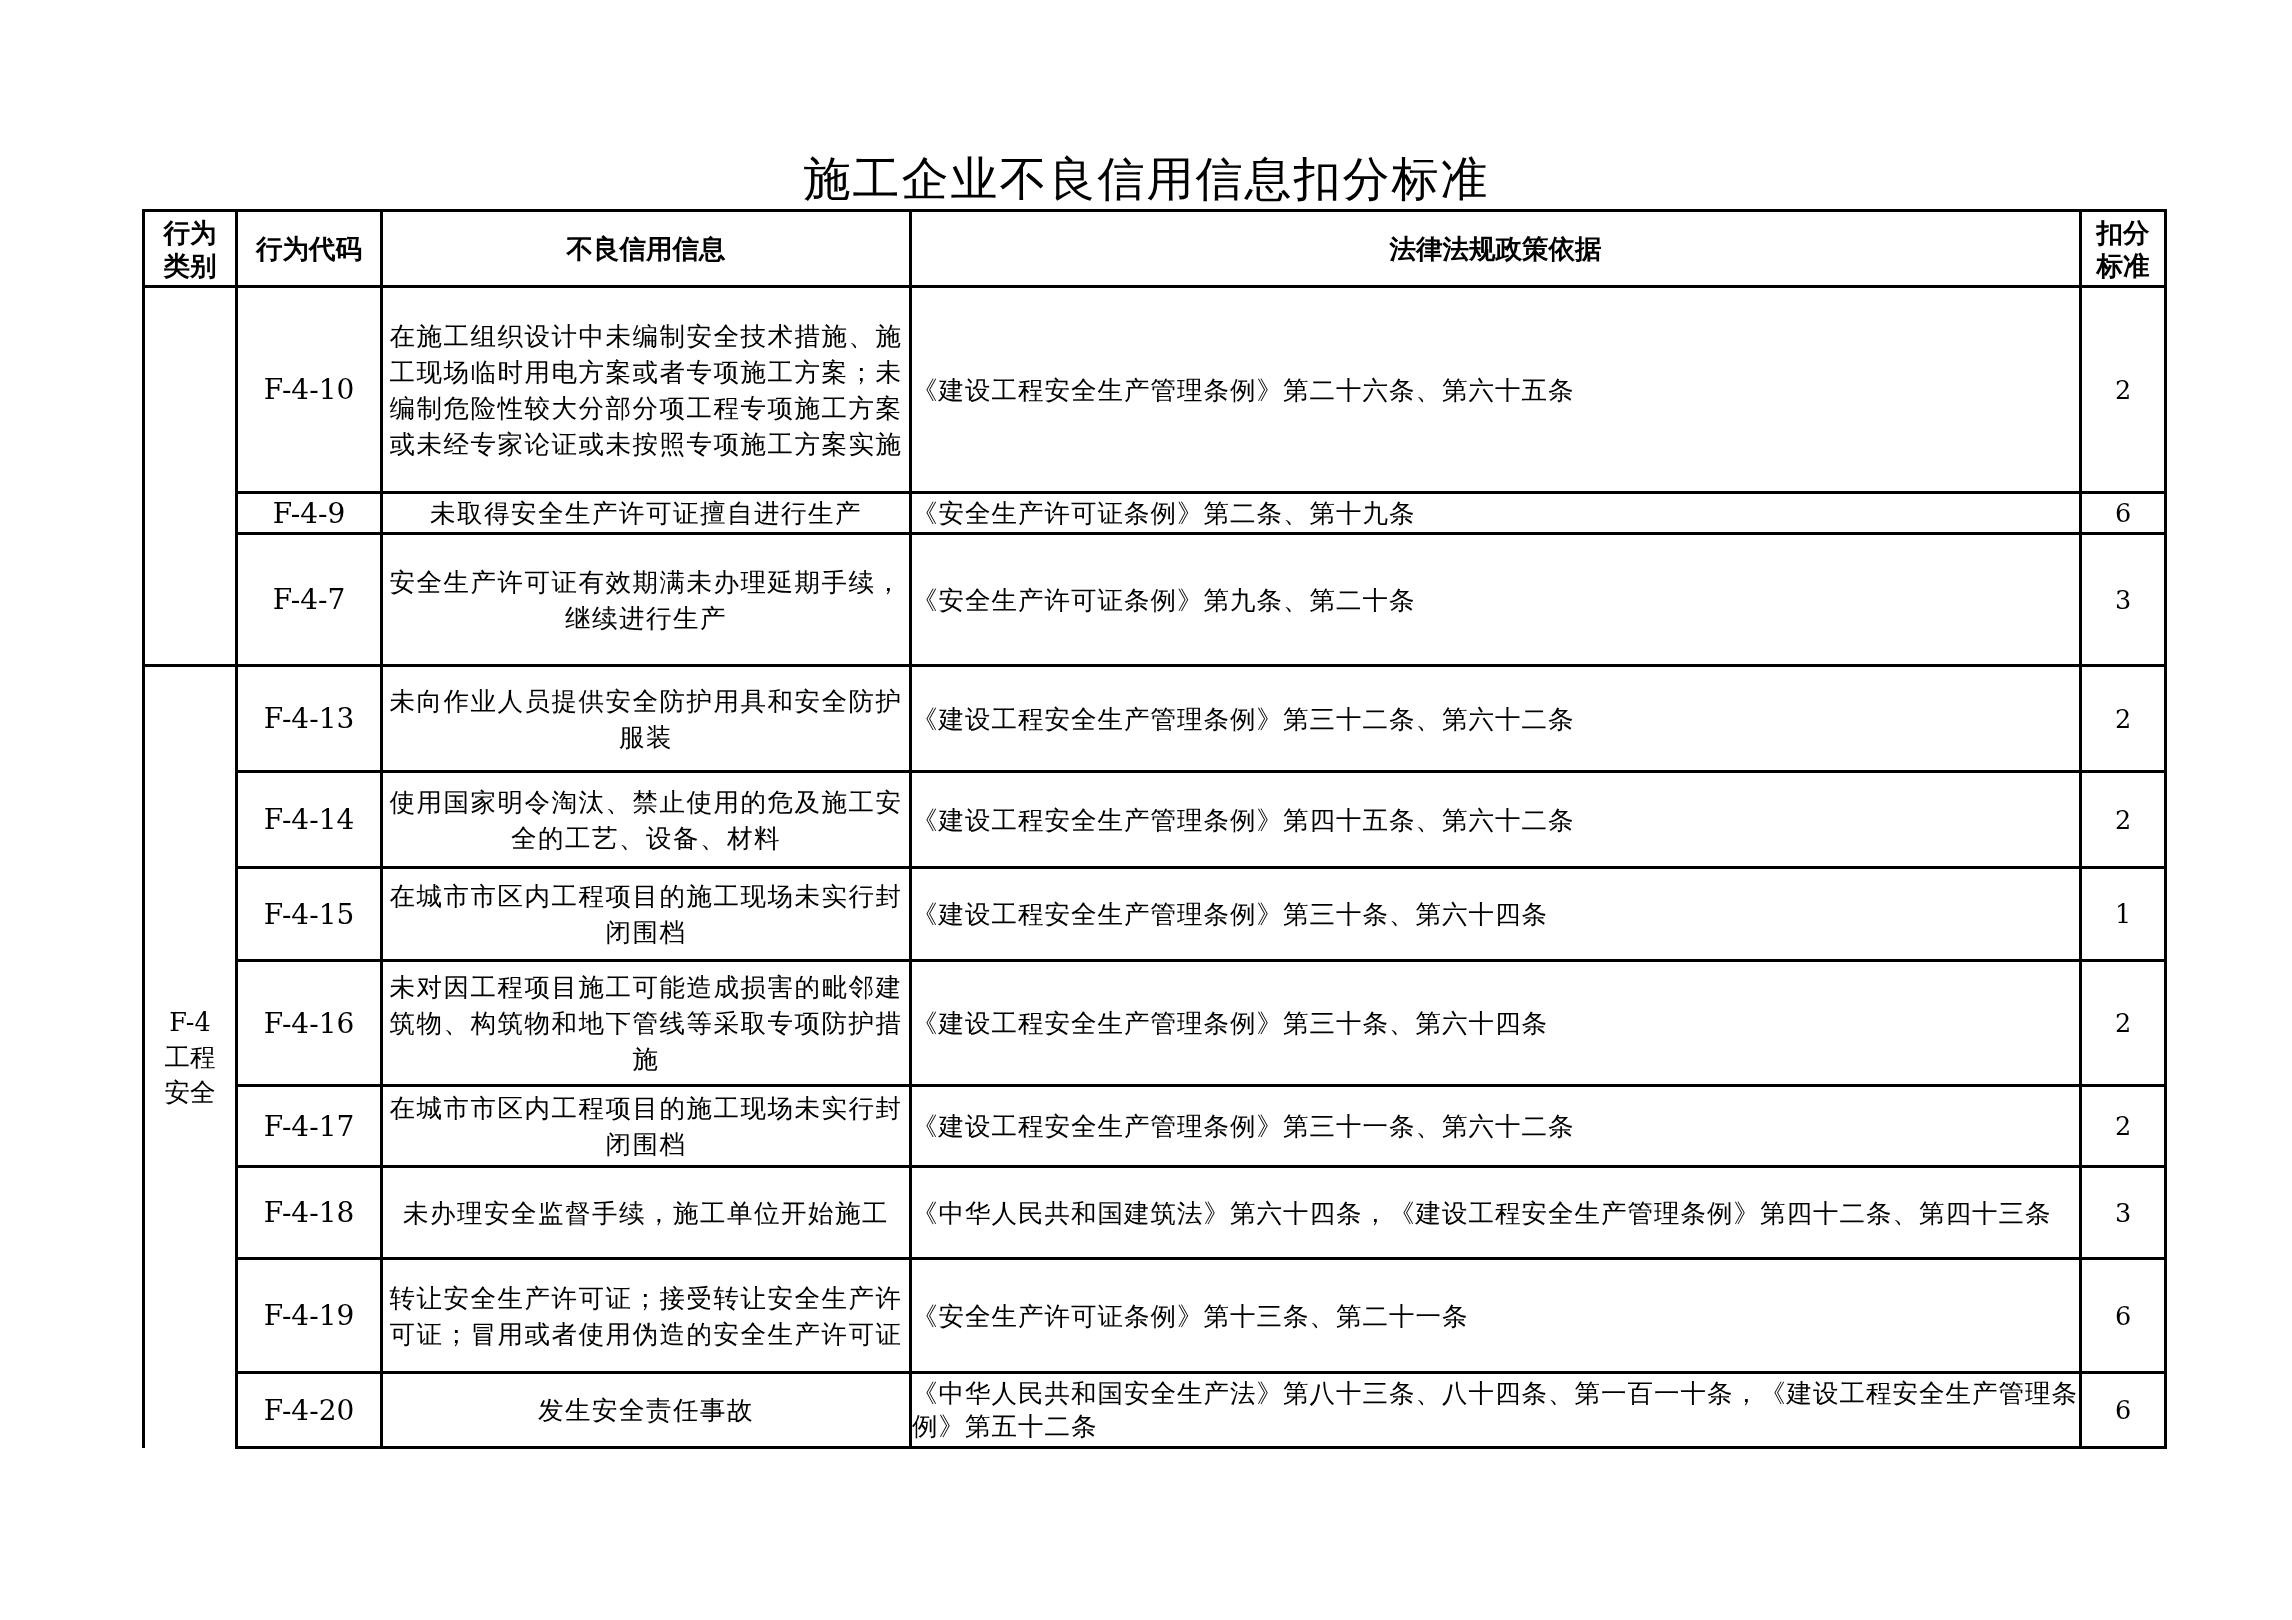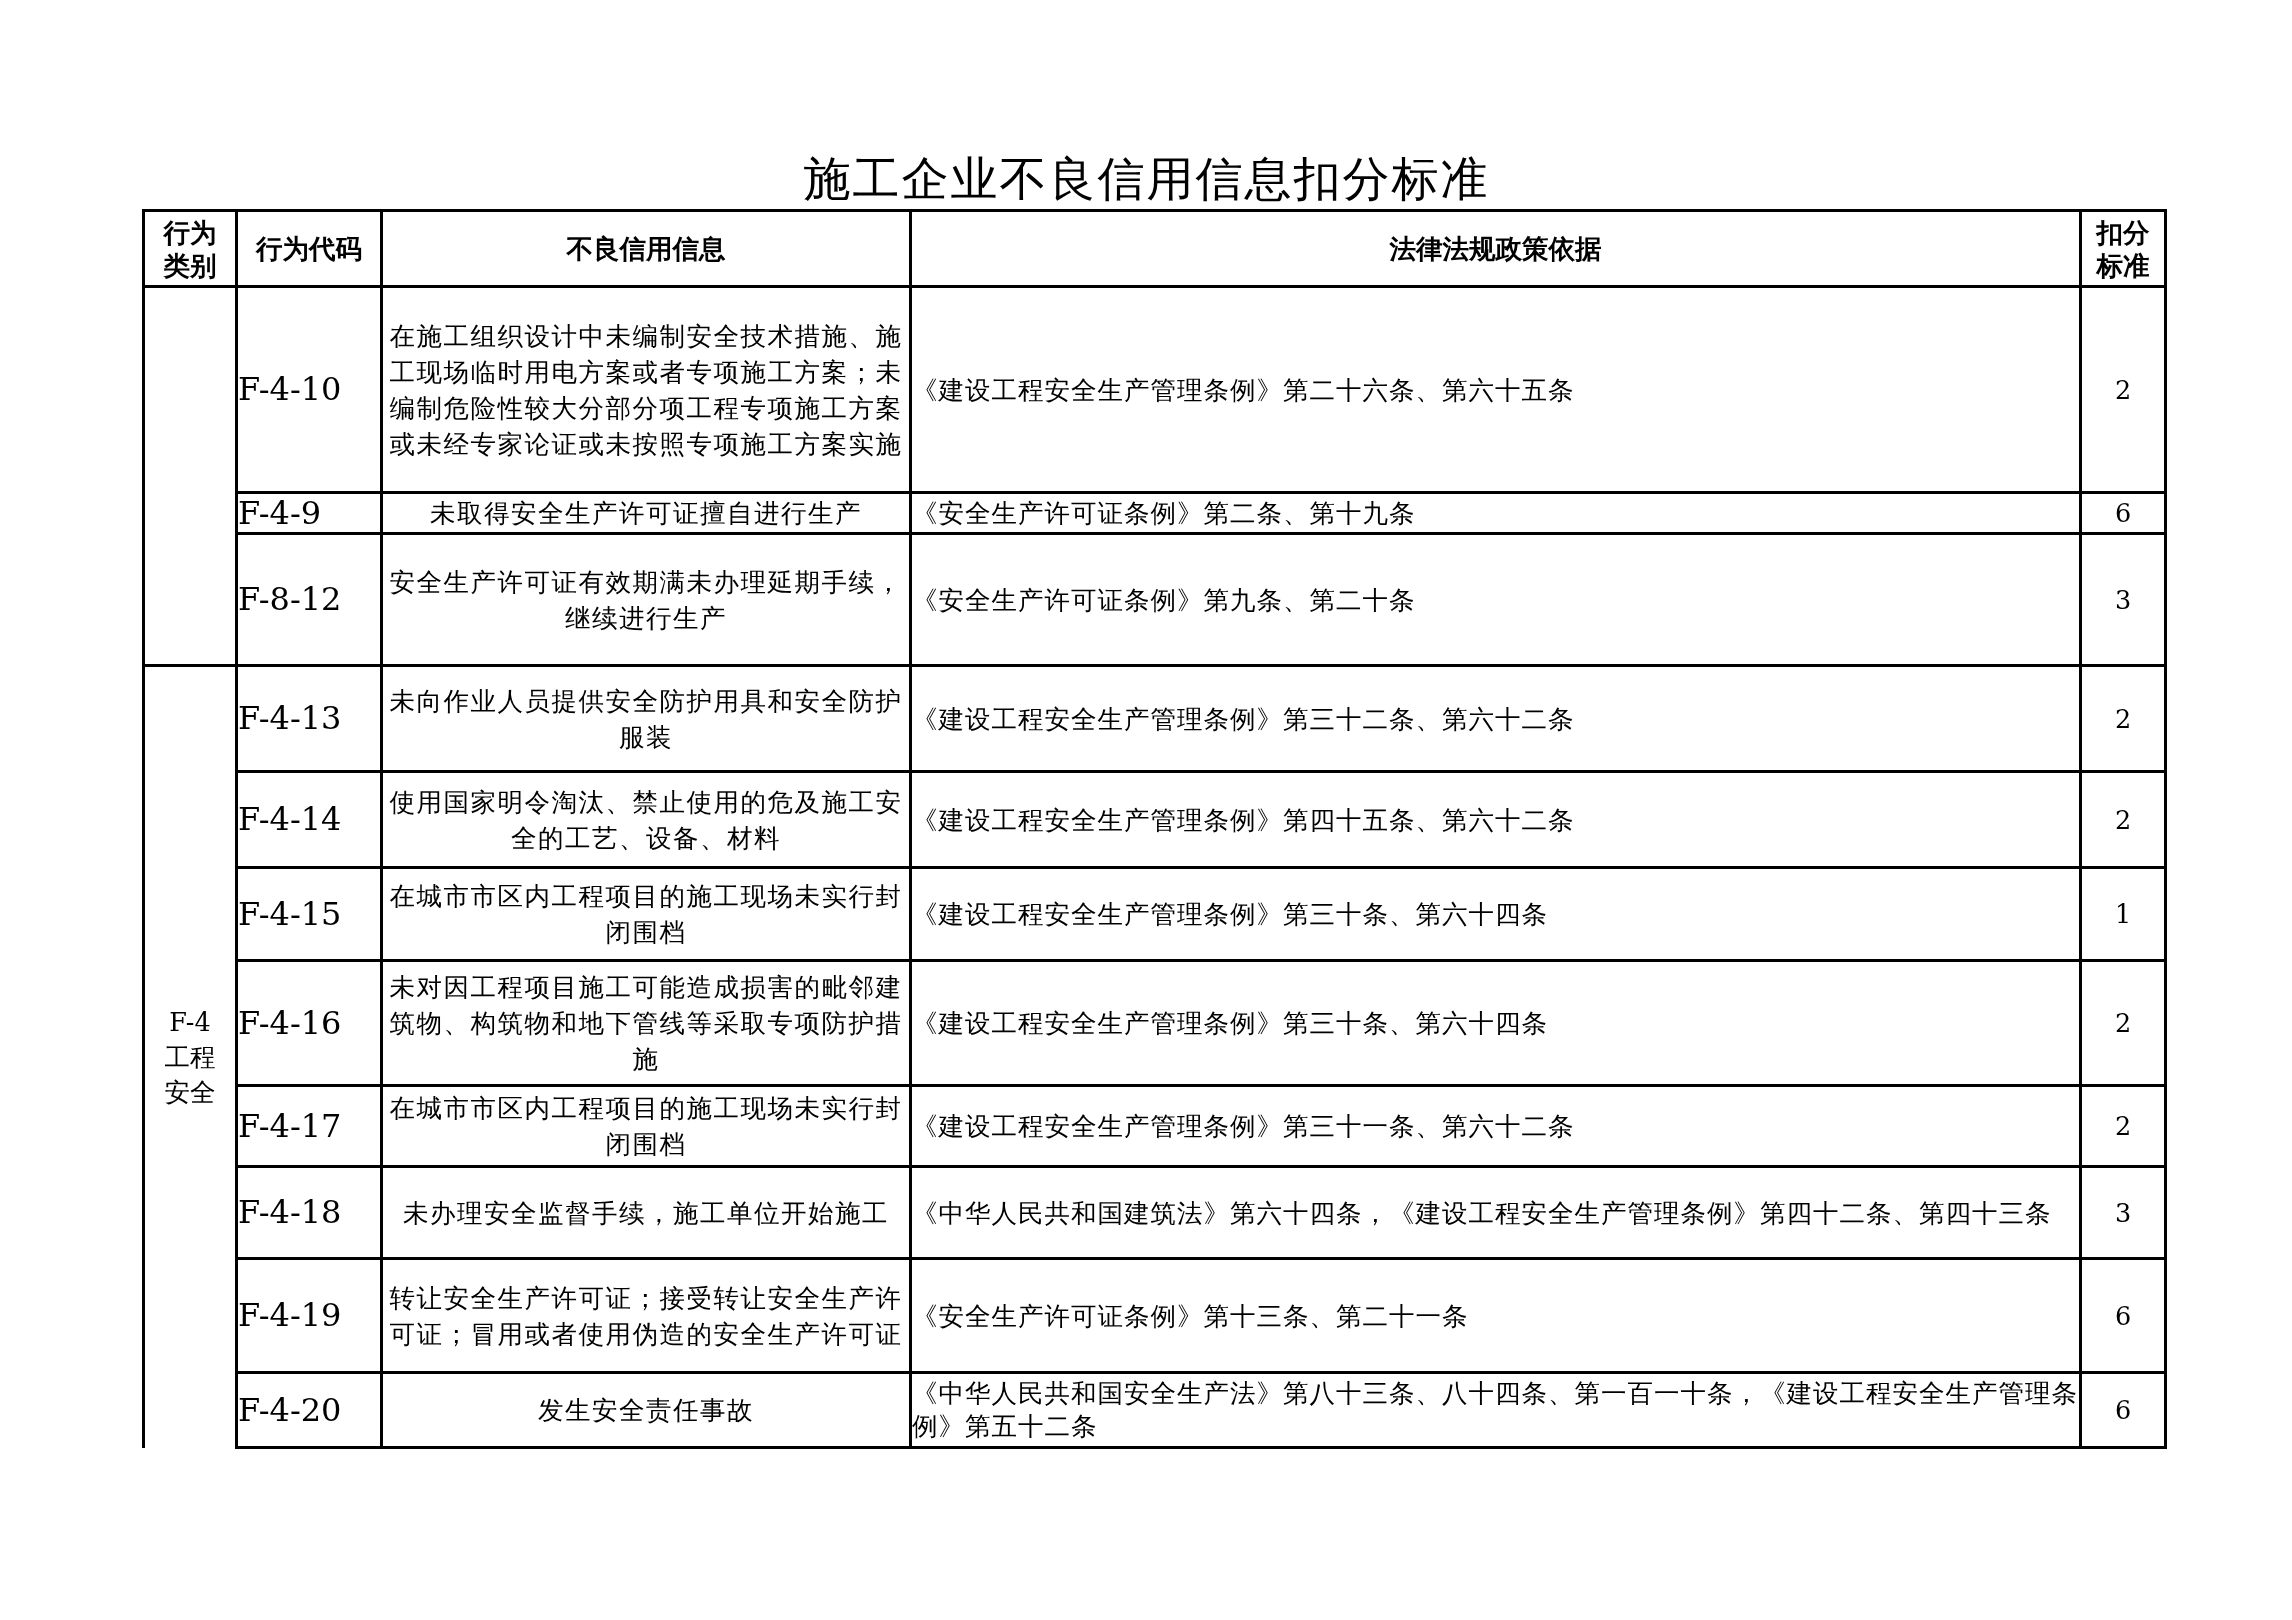--- a/index.html
+++ b/index.html
@@ -8,21 +8,21 @@
   .title { position: absolute; left: 0; width: 2293px; top: 149px; text-align: center;
            font-family: "DejaVu Sans", "Liberation Sans", sans-serif; font-size: 47px;
            letter-spacing: 2px; line-height: 59px; }
   table.grid { position: absolute; left: 142px; top: 209px; border-collapse: collapse;
                table-layout: fixed; width: 2023px; }
   table.grid td, table.grid th { border: 3.9px solid #000; padding: 0; vertical-align: middle; }
   col.c-cat { width: 93px; } col.c-code { width: 145px; } col.c-info { width: 529px; }
   col.c-law { width: 1170px; } col.c-score { width: 85px; }
   th { font-family: "DejaVu Sans", "Liberation Sans", sans-serif; font-weight: bold;
        font-size: 26.5px; line-height: 33px; height: 73px; text-align: center; }
-  td.code { text-align: left; font-size: 32px; line-height: 33px; }
+  td.code { text-align: center; font-size: 28px; line-height: 33px; }
   td.info { font-size: 25.5px; line-height: 36px; padding: 5.9px 3.9px 5.9px 7.8px; text-align: center;
             letter-spacing: 1.5px; }
   td.law { font-size: 25.5px; line-height: 36px; padding: 5.9px 9.8px 5.9px 5.9px; text-align: left;
            letter-spacing: 1px; }
   td.score { text-align: center; font-size: 25.5px; }
   td.cat { text-align: center; font-size: 25.5px; line-height: 35px; }
   td.cat-top { border-bottom: 3.9px solid #000; }
   td.cat-bottom { border-bottom: none !important; vertical-align: bottom; padding-bottom: 3.9px; }
   .cat-line { display: block; }
 </style>
@@ -63,21 +63,21 @@
       <td class="law">《建设工程安全生产管理条例》第二十六条、第六十五条</td>
       <td class="score">2</td>
     </tr>
     <tr style="height:41px">
       <td class="code">F-4-9</td>
       <td class="info" style="padding-top:0;padding-bottom:0">未取得安全生产许可证擅自进行生产</td>
       <td class="law" style="padding-top:0;padding-bottom:0">《安全生产许可证条例》第二条、第十九条</td>
       <td class="score">6</td>
     </tr>
     <tr style="height:132px">
-      <td class="code">F-8-12</td>
+      <td class="code">F-4-7</td>
       <td class="info">安全生产许可证有效期满未办理延期手续，继续进行生产</td>
       <td class="law">《安全生产许可证条例》第九条、第二十条</td>
       <td class="score">3</td>
     </tr>
 
     <tr style="height:106px">
       <td class="cat cat-bottom" rowspan="8">
         <span class="cat-line">F-4</span>
         <span class="cat-line">工程</span>
         <span class="cat-line">安全</span>

